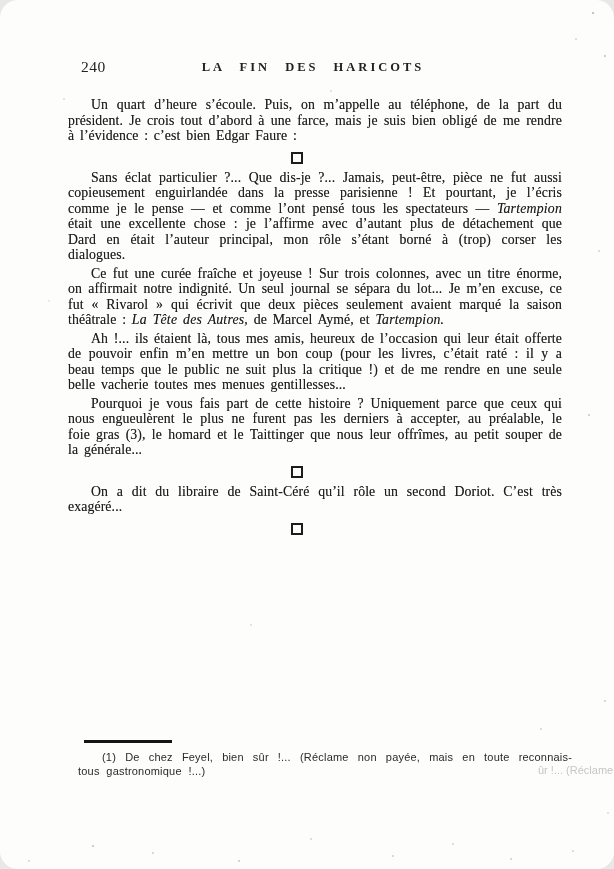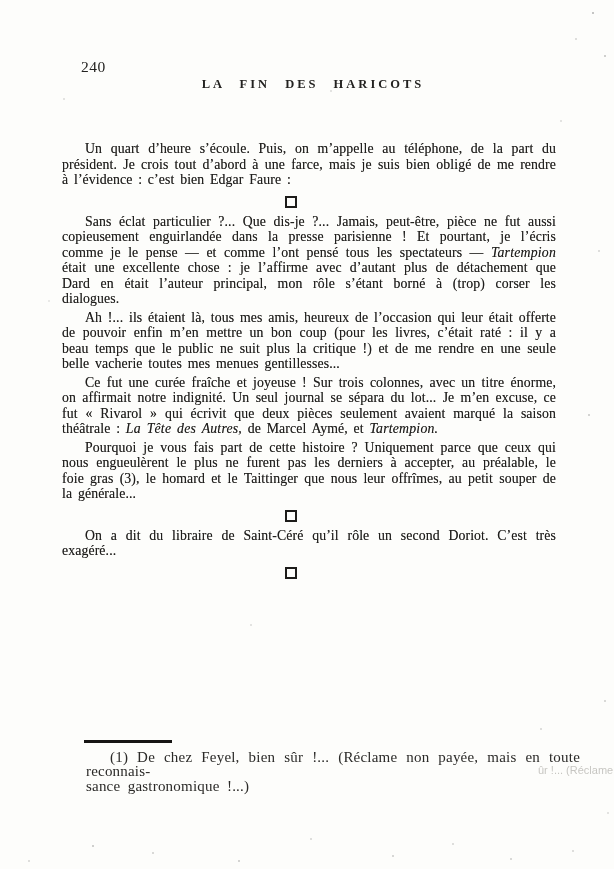--- a/index.html
+++ b/index.html
@@ -9,56 +9,56 @@
   }
   .page {
     position: relative;
     width: 614px;
     height: 869px;
     margin: 0 auto;
     background: #fdfdfb;
     overflow: hidden;
     color: #1f1e1c;
     font-family: "Liberation Serif", serif;
+    border-radius: 18px;
   }
   
   .header {
     position: absolute;
     top: 58px;
     left: 78px;
     width: 494px;
     height: 18px;
   }
   .pagenum {
     position: absolute;
     left: 3px;
     top: 0;
     font-size: 15.5px;
     letter-spacing: 0.5px;
     color: #232220;
   }
   .running-title {
     position: absolute;
     left: 50%;
-    top: 19px;
+    top: 2px;
     transform: translateX(calc(-50% - 12px));
     font-size: 12.5px;
     font-weight: bold;
     letter-spacing: 3px;
     word-spacing: 9px;
     white-space: nowrap;
     color: #232220;
   }
   
   .body-col {
     position: absolute;
     top: 97px;
-    left: 62px;
+    left: 68px;
     width: 494px;
-    margin-top: 44px;
   }
   .para {
     margin: 0 0 3px 0;
     font-size: 13.8px;
     line-height: 15.5px;
     text-align: justify;
     text-indent: 23px;
     word-spacing: 2.2px;
     letter-spacing: 0.1px;
     text-shadow: 0 0 0.4px rgba(30,28,25,0.55);
@@ -90,27 +90,26 @@
     z-index: 2;
   }
   .fn-rule {
     width: 88px;
     height: 2.5px;
     background: #161513;
     margin: 4px 0 7px 6px;
   }
   .fn-line {
     width: 494px;
-    font-family: Liberation Serif, serif;
-    font-size: 15px;
+    font-family: Liberation Sans, sans-serif;
+    font-size: 11px;
     line-height: 14.5px;
     color: #2b2a28;
     letter-spacing: 0.2px;
     word-spacing: 3.5px;
-    margin-left: 8px;
   }
   .fn-line.first {
     text-indent: 24px;
     text-align: justify;
     text-align-last: justify;
   }
   
   .ghost {
     position: absolute;
     left: 538px;
@@ -152,31 +151,31 @@
 
   <div class="header">
     <span class="pagenum">240</span>
     <span class="running-title">LA FIN DES HARICOTS</span>
   </div>
 
   <div class="body-col">
       <p class="para"><span>Un quart d’heure s’écoule. Puis, on m’appelle au téléphone, de la part du président. Je crois tout d’abord à une farce, mais je suis bien obligé de me rendre à l’évidence : c’est bien Edgar Faure :</span></p>
       <div class="divider"><span class="square"></span></div>
       <p class="para"><span>Sans éclat particulier ?... Que dis-je ?... Jamais, peut-être, pièce ne fut aussi copieusement enguirlandée dans la presse parisienne ! Et pourtant, je l’écris comme je le pense — et comme l’ont pensé tous les spectateurs — </span><em>Tartempion</em><span> était une excellente chose : je l’affirme avec d’autant plus de détachement que Dard en était l’auteur principal, mon rôle s’étant borné à (trop) corser les dialogues.</span></p>
+      <p class="para"><span>Ce fut une curée fraîche et joyeuse ! Sur trois colonnes, avec un titre énorme, on affirmait notre indignité. Un seul journal se sépara du lot... Je m’en excuse, ce fut « Rivarol » qui écrivit que deux pièces seulement avaient marqué la saison théâtrale : </span><em>La Tête des Autres,</em><span> de Marcel Aymé, et </span><em>Tartempion.</em></p>
       <p class="para"><span>Ah !... ils étaient là, tous mes amis, heureux de l’occasion qui leur était offerte de pouvoir enfin m’en mettre un bon coup (pour les livres, c’était raté : il y a beau temps que le public ne suit plus la critique !) et de me rendre en une seule belle vacherie toutes mes menues gentillesses...</span></p>
-      <p class="para"><span>Ce fut une curée fraîche et joyeuse ! Sur trois colonnes, avec un titre énorme, on affirmait notre indignité. Un seul journal se sépara du lot... Je m’en excuse, ce fut « Rivarol » qui écrivit que deux pièces seulement avaient marqué la saison théâtrale : </span><em>La Tête des Autres,</em><span> de Marcel Aymé, et </span><em>Tartempion.</em></p>
       <p class="para"><span>Pourquoi je vous fais part de cette histoire ? Uniquement parce que ceux qui nous engueulèrent le plus ne furent pas les derniers à accepter, au préalable, le foie gras (3), le homard et le Taittinger que nous leur offrîmes, au petit souper de la générale...</span></p>
       <div class="divider"><span class="square"></span></div>
       <p class="para"><span>On a dit du libraire de Saint-Céré qu’il rôle un second Doriot. C’est très exagéré...</span></p>
       <div class="divider"><span class="square"></span></div>
     </div>
 
   <div class="footnote">
     <div class="fn-rule"></div>
     <div class="fn-line first">(1) De chez Feyel, bien sûr !... (Réclame non payée, mais en toute reconnais-</div>
-    <div class="fn-line">sance gastronomique !...)</div>
+    <div class="fn-line">tous gastronomique !...)</div>
   </div>
 
   <div class="ghost">ûr !... (Réclame</div>
 
   <div class="noise"></div>
 
 </div>
 
 </body></html>

